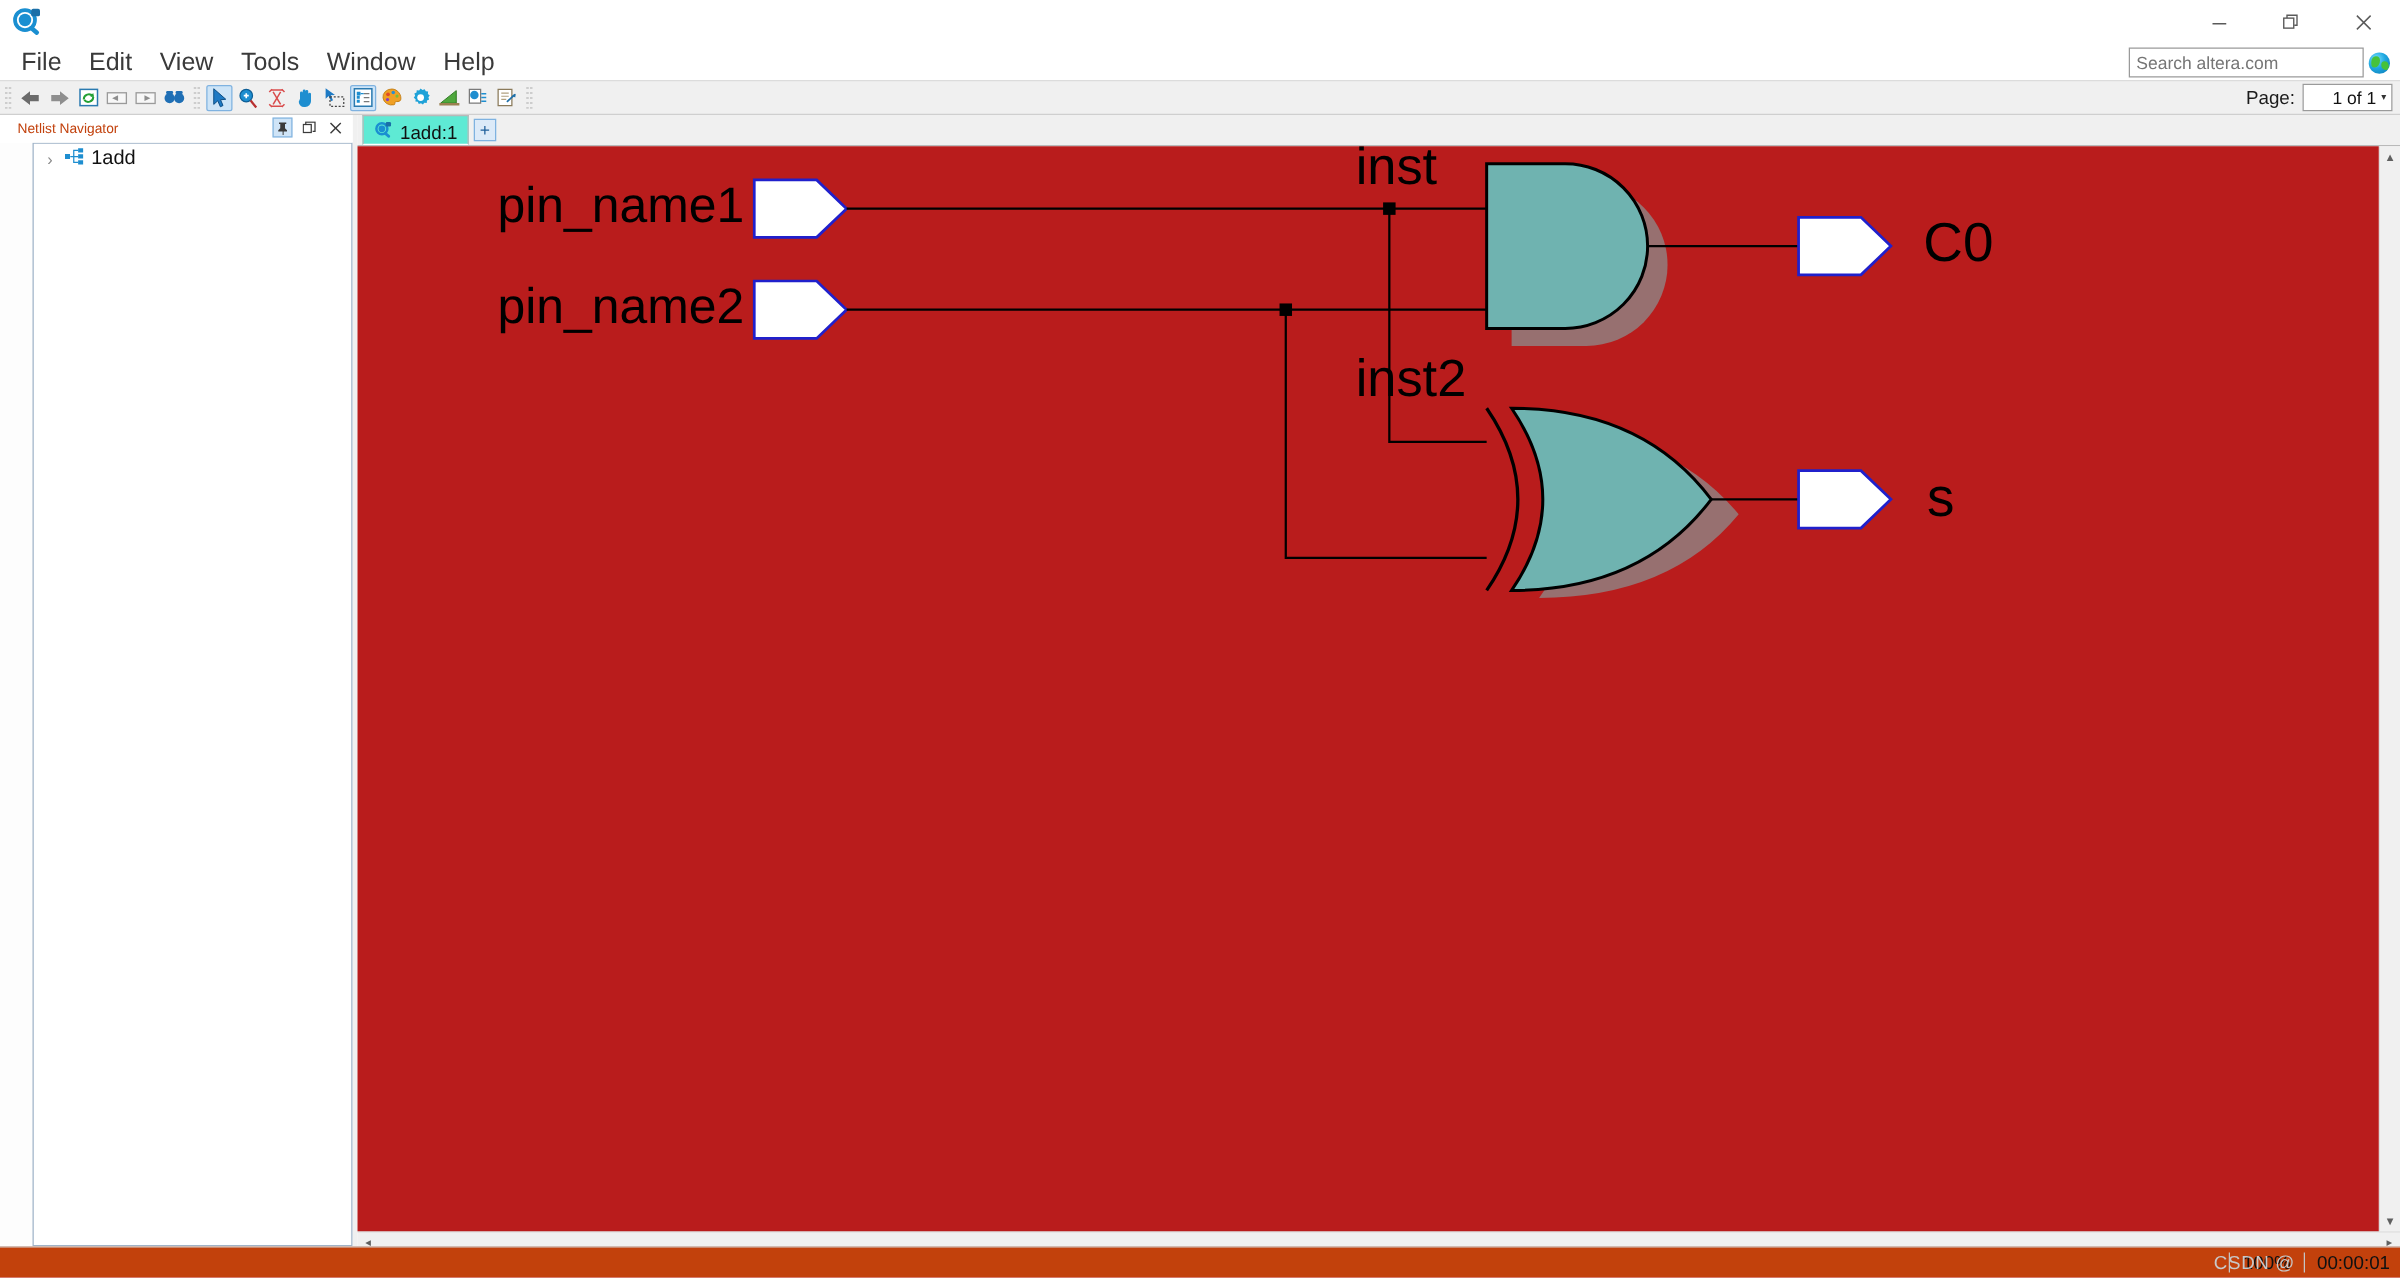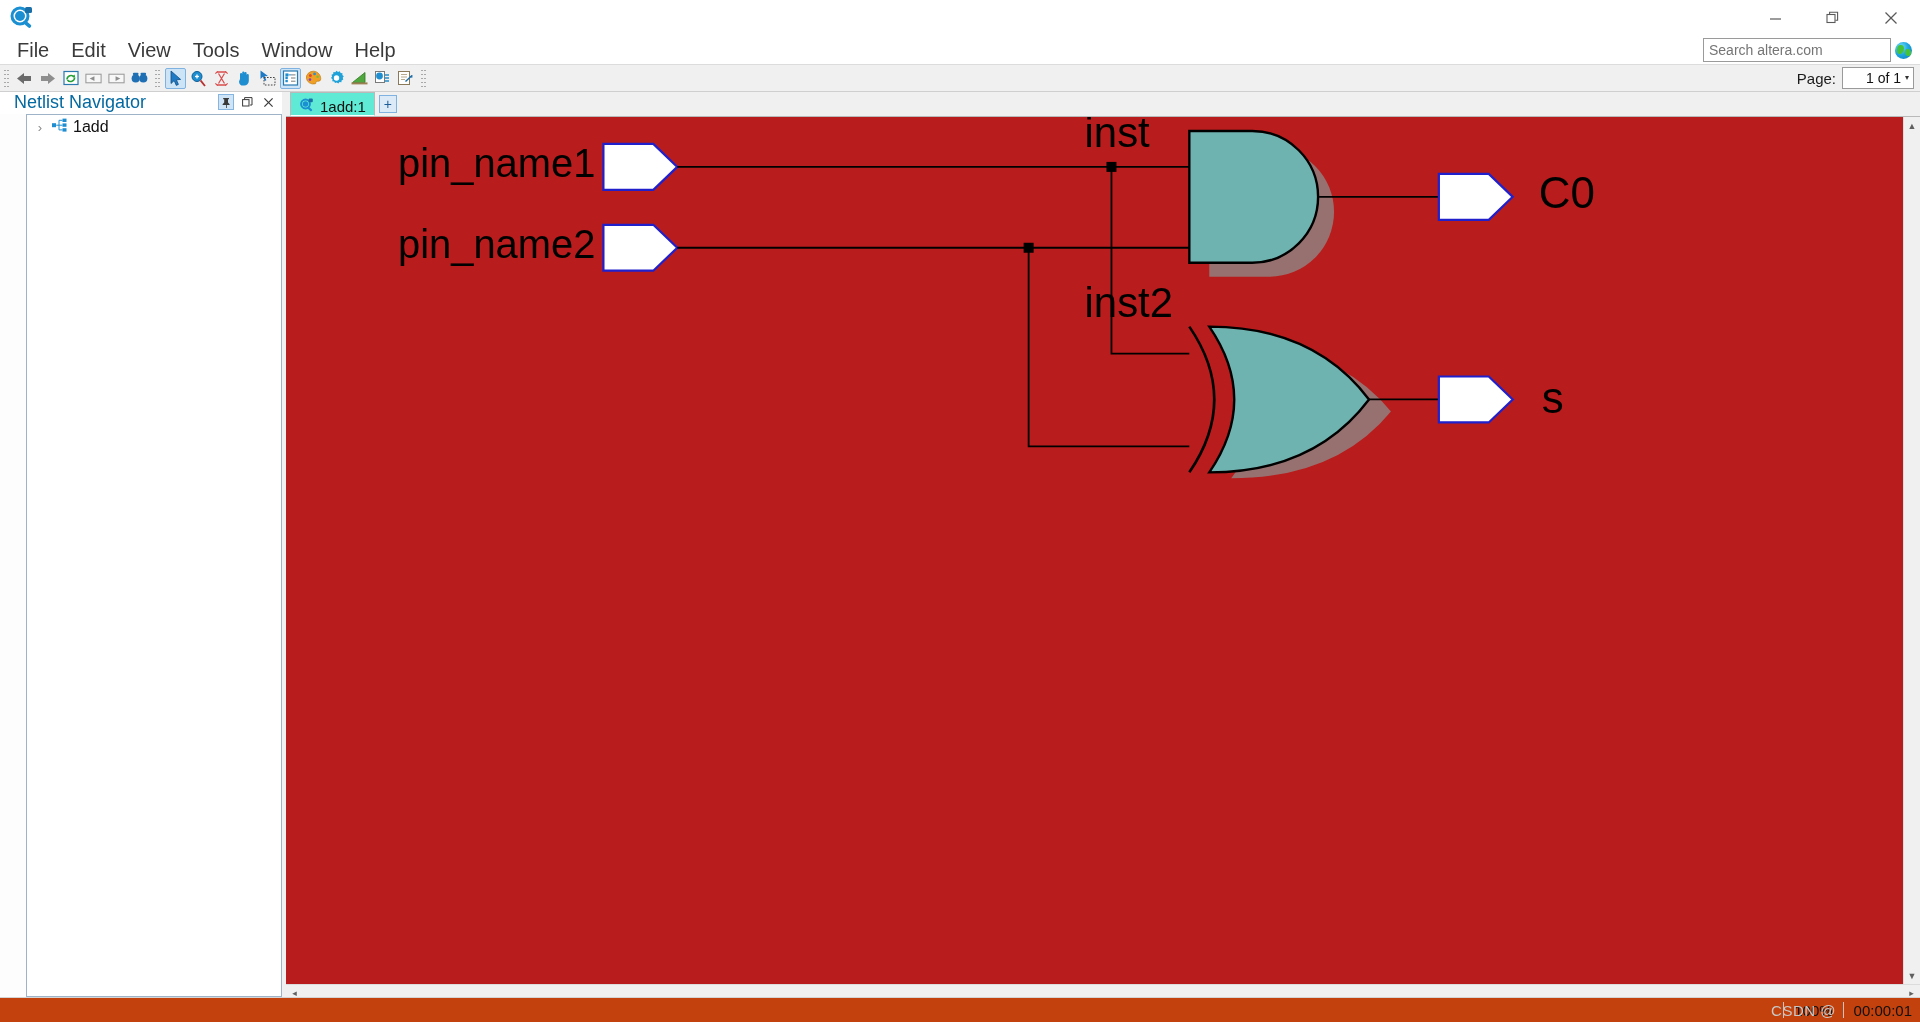--- a/index.html
+++ b/index.html
@@ -106,21 +106,21 @@
   .dock-grip {
     position:absolute; left:2px; top:3px; width:10px; height:6px;
     background-image:linear-gradient(to right,#a9a9a9 1px, transparent 1px);
     background-size:3px 2px;
   }
   .dock-header {
     height:22px; display:flex; align-items:center;
     background:#ffffff; padding-left:14px; border-bottom:1px solid #ffffff;
     position:relative;
   }
-  .dock-title { font-size:18px; color:#0369a1; }
+  .dock-title { font-size:11px; color:#c2410c; }
   .dock-btns { position:absolute; right:6px; top:2px; display:flex; align-items:center; gap:5px; }
   .dock-btn {
     width:16px; height:16px; display:flex; align-items:center; justify-content:center;
     font-size:12px; color:#333;
   }
   .dock-btn.pinned { background:#cfe4f7; border:1px solid #86b6e0; }
   .tree {
     flex:1; margin:0 0 0 26px; background:#fff;
     border:1px solid #9fb3c8; border-right-color:#9fb3c8;
     width:256px; overflow:hidden;

